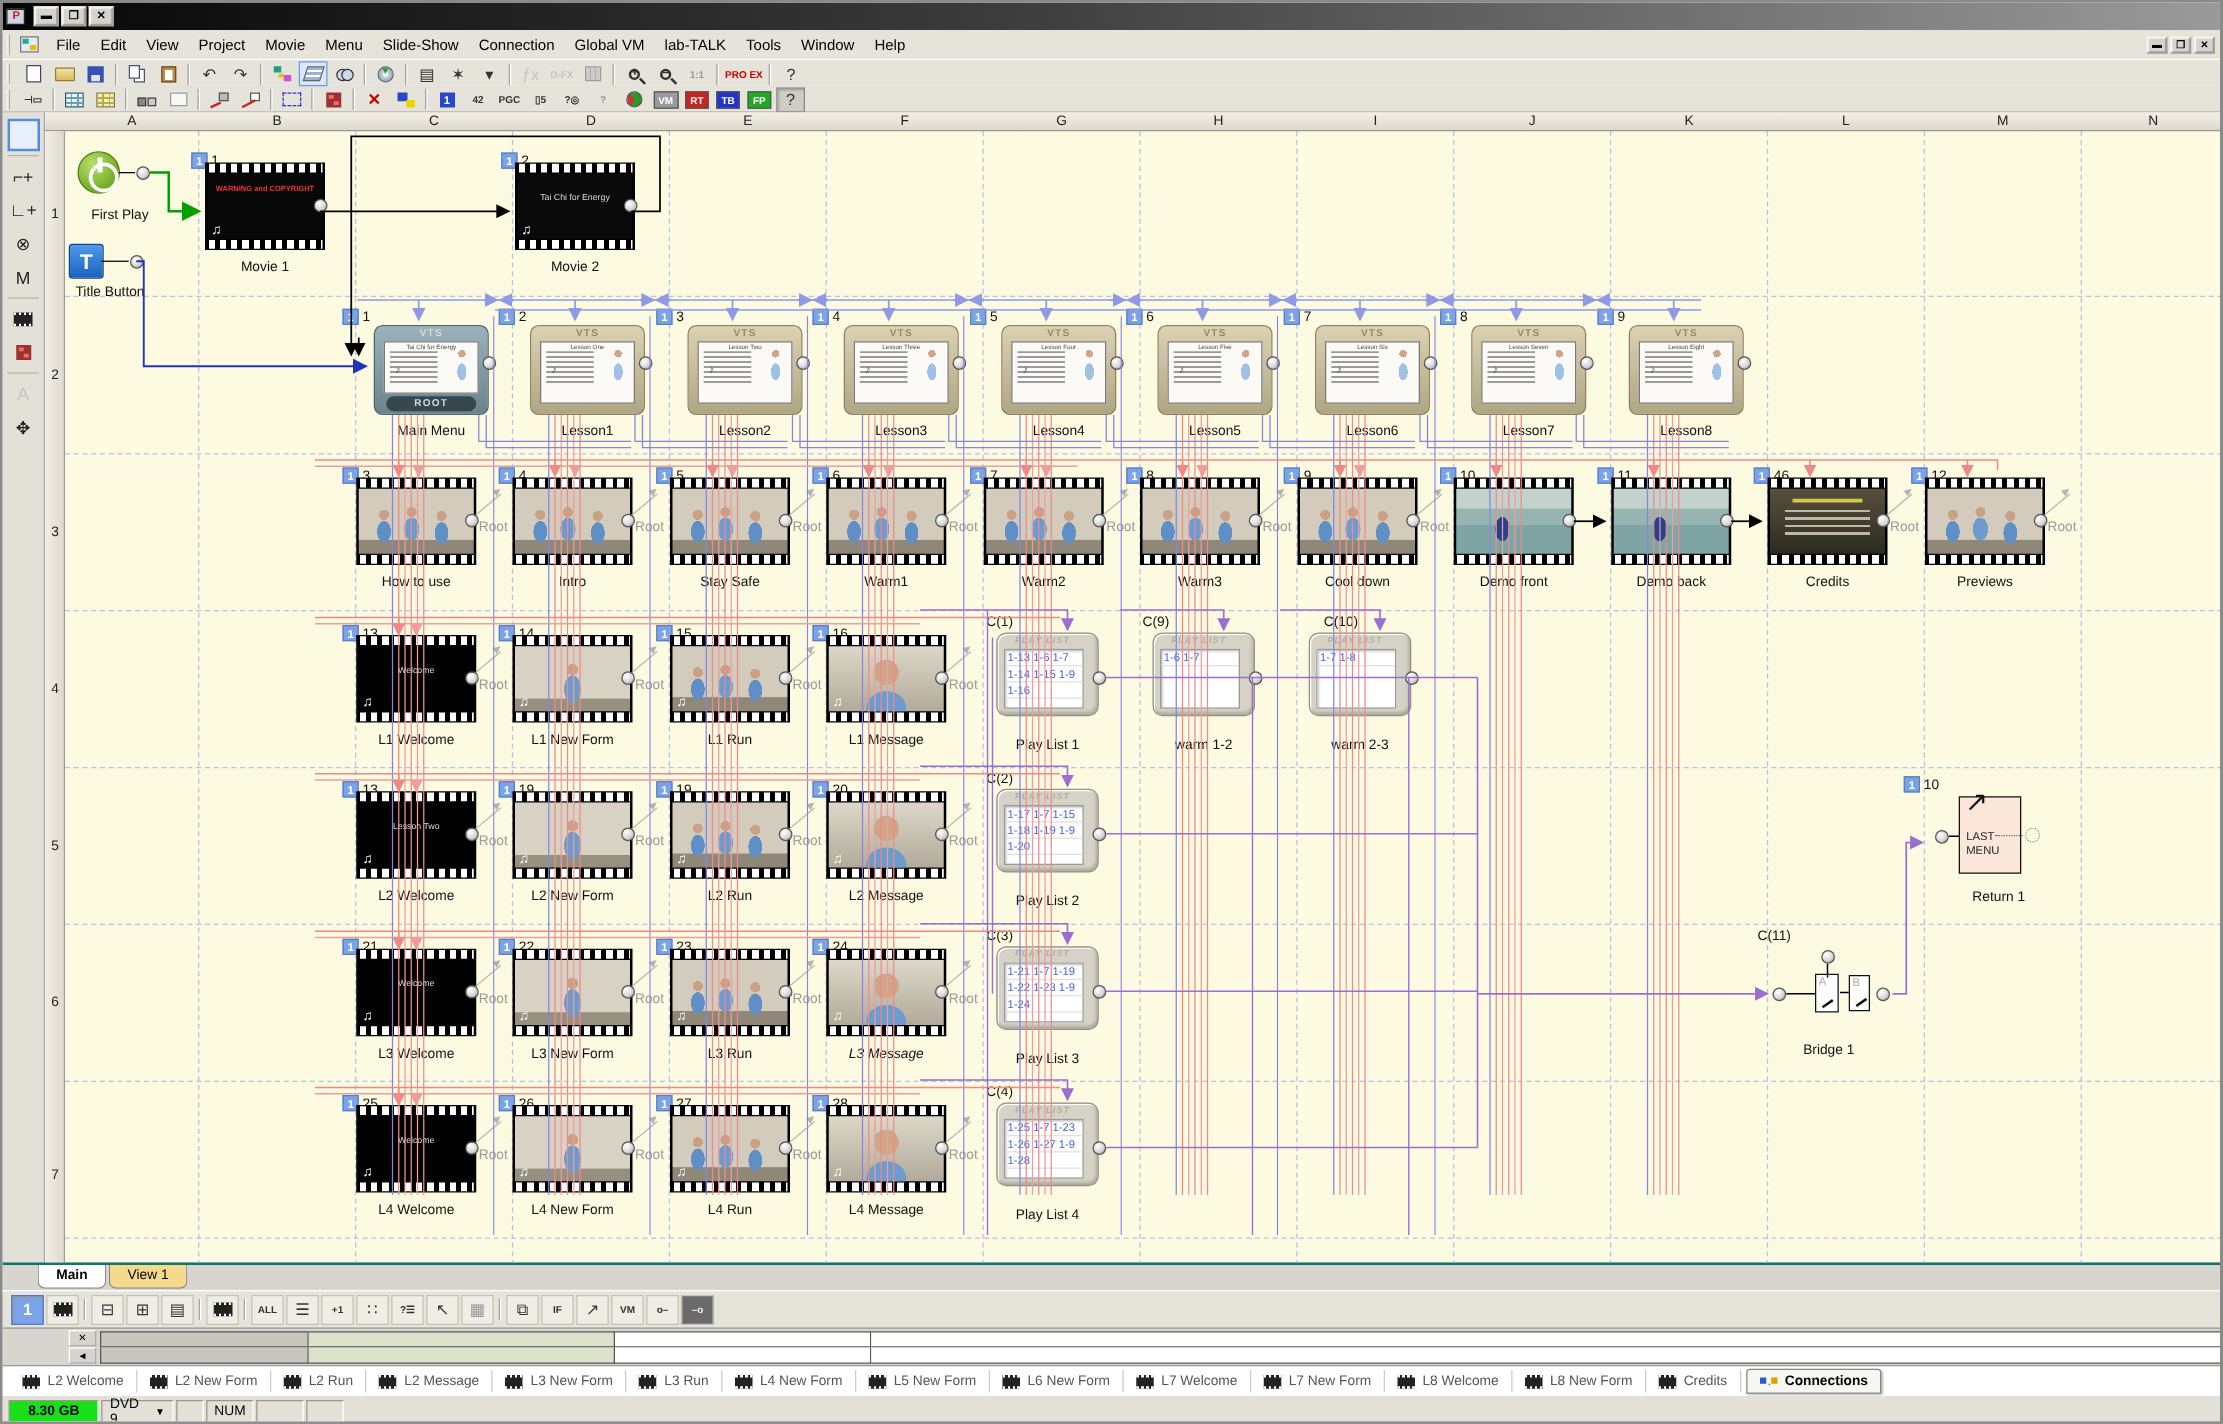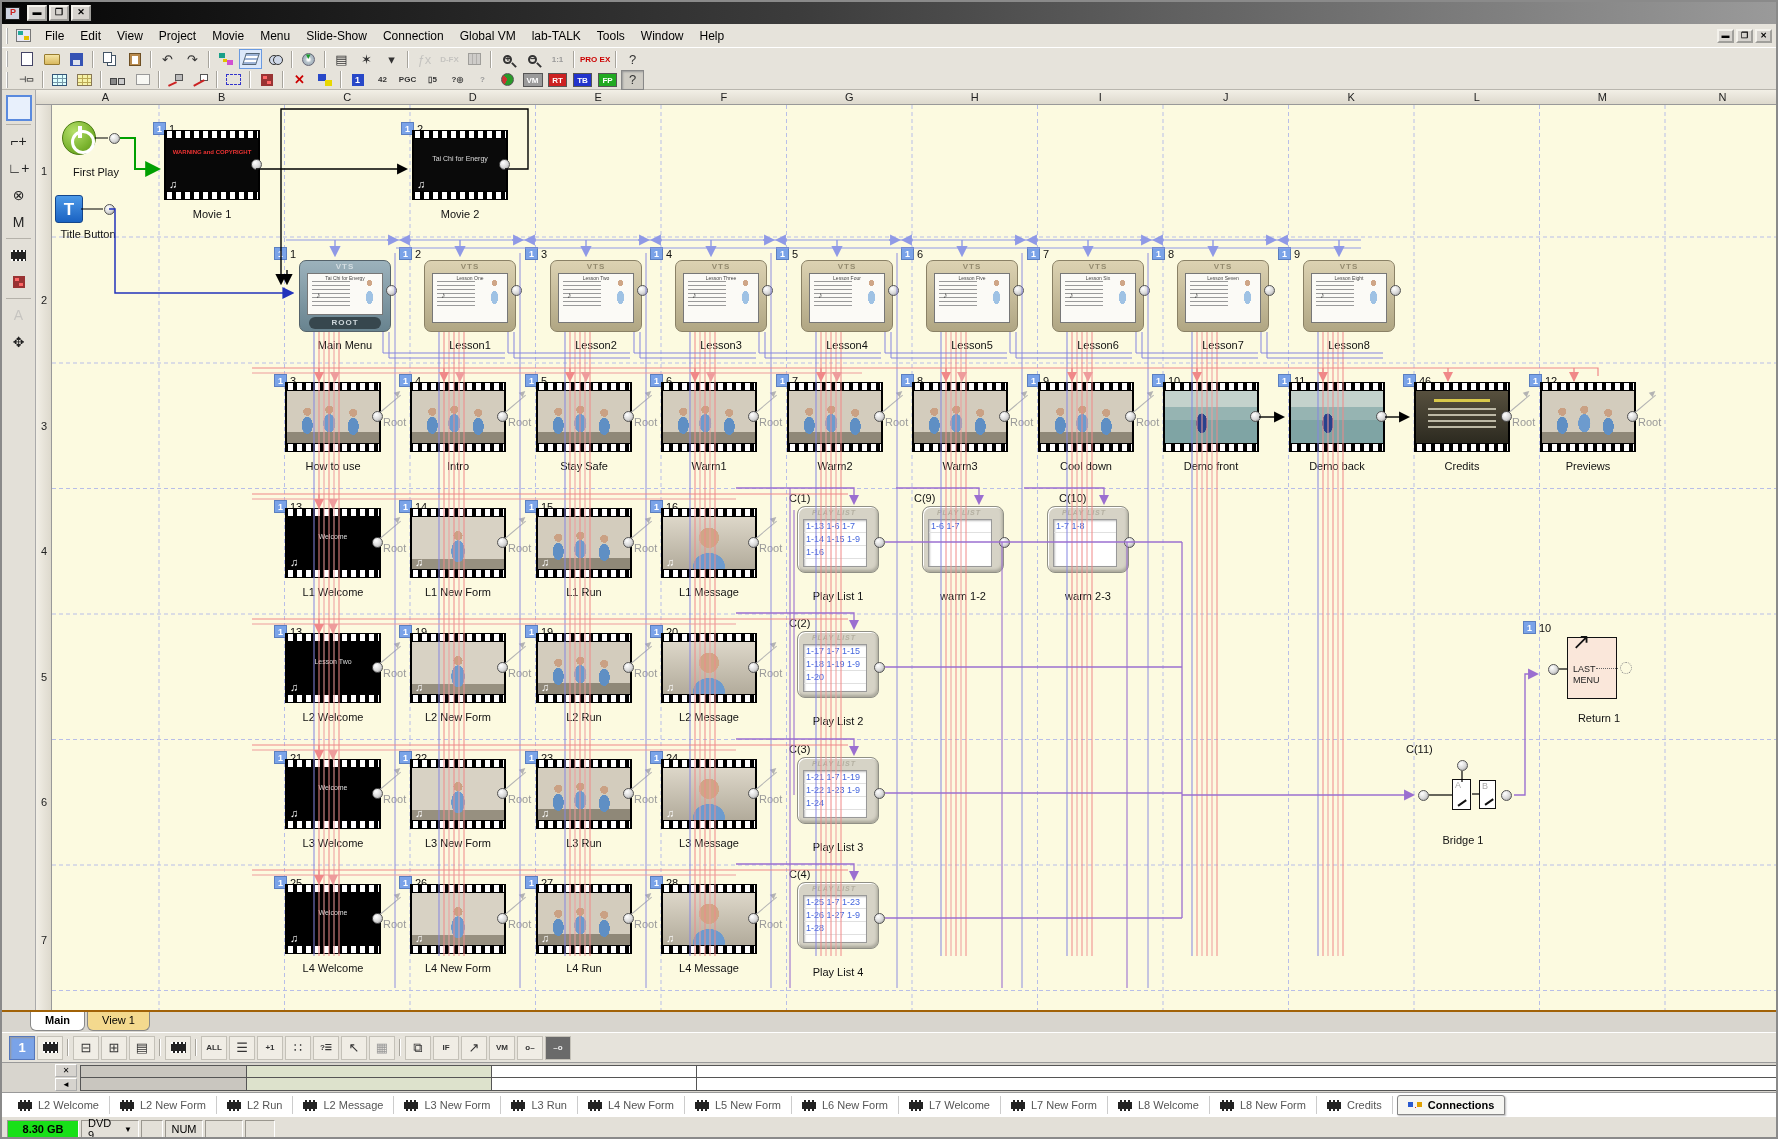--- a/index.html
+++ b/index.html
@@ -195,21 +195,21 @@
   .bridgebox .bl{position:absolute;left:2px;top:0;font-size:9px;color:#aaa;}
   .bridgebox::after{content:"";position:absolute;left:4px;bottom:6px;width:10px;height:1.5px;background:#111;transform:rotate(-35deg);}
   
   .fpicon{position:absolute;width:34px;height:34px;border-radius:50%;
      background:radial-gradient(circle at 35% 30%,#b5e06a,#7ab32e 60%,#578c16);border:1px solid #4a7a12;}
   .fpicon::before{content:"";position:absolute;left:8px;top:8px;width:18px;height:18px;border:3px solid #fff;border-radius:50%;}
   .fpicon::after{content:"";position:absolute;left:15px;top:4px;width:4px;height:12px;background:#fff;}
   .tbicon{position:absolute;width:28px;height:28px;background:linear-gradient(#4d9ae8,#1a62c2);border:1px solid #14468c;
      border-radius:3px;color:#fff;font-weight:bold;font-size:17px;text-align:center;line-height:27px;}
   
-  #viewtabs{position:absolute;left:0;top:1008px;width:100%;height:22px;background:#D8D5CE;border-top:2px solid #a16207;display:flex;align-items:flex-start;padding-left:28px;}
+  #viewtabs{position:absolute;left:0;top:1008px;width:100%;height:22px;background:#D8D5CE;border-top:2px solid #0f766e;display:flex;align-items:flex-start;padding-left:28px;}
   .vtab{height:19px;padding:2px 14px;font-size:11px;border:1px solid #888;border-top:none;
      border-radius:0 0 6px 6px;margin-right:2px;background:#cac7c0;position:relative;top:0;}
   .vtab.active{background:#fff;font-weight:bold;}
   .vtab.yellow{background:#f4d98e;}
   #btoolbar{position:absolute;left:0;top:1030px;width:100%;height:30px;background:#E6E3DB;display:flex;align-items:center;padding-left:6px;border-top:1px solid #fff;}
   #btoolbar .tbtn{height:24px;min-width:26px;border:1px solid #c4c1b8;background:#f0ede5;}
   #btoolbar .tbtn.pressed{background:#7AA3E8;color:#fff;border-color:#5577bb;font-weight:bold;}
   #btoolbar .tbtn.darkbtn{background:#6a6a6a;color:#eee;}
   
   #props{position:absolute;left:0;top:1060px;width:100%;height:30px;background:#D8D5CE;border-top:1px solid #999;}
@@ -1047,21 +1047,21 @@
             <div class="holes"></div>
             <div class="fimg v-closeup">
               <div class="fnote">♫</div>
             </div>
             <div class="holes"></div>
           </div>
           <div class="rootline" style="position: absolute; left: 95px; top: 38px;"></div>
           <div class="rootarrow" style="position: absolute; left: 110px; top: 16px;"></div>
           <div class="rootlabel" style="position: absolute; left: 98px; top: 42px;">Root</div>
         </div>
-        <div class="node-label" style="position: absolute; left: 613px; top: 747px;">L3 Message</div>
+        <div class="node-label" style="position: absolute; left: 613px; top: 747px; font-style: italic;">L3 Message</div>
         <div class="dot" style="position: absolute; left: 711.5px; top: 697.5px;"></div>
         <div class="plnode" style="position: absolute; left: 761px; top: 655px; width: 82px;">
           <div class="clabel" style="position: absolute; left: -8px; top: -2px;">C(3)</div>
           <div class="plbody">
             <div class="plhdr">PLAY LIST</div>
             <div class="plinner">
               <div class="plline">1-21 1-7 1-19</div>
               <div class="plline">1-22 1-23 1-9</div>
               <div class="plline">1-24</div>
             </div>

